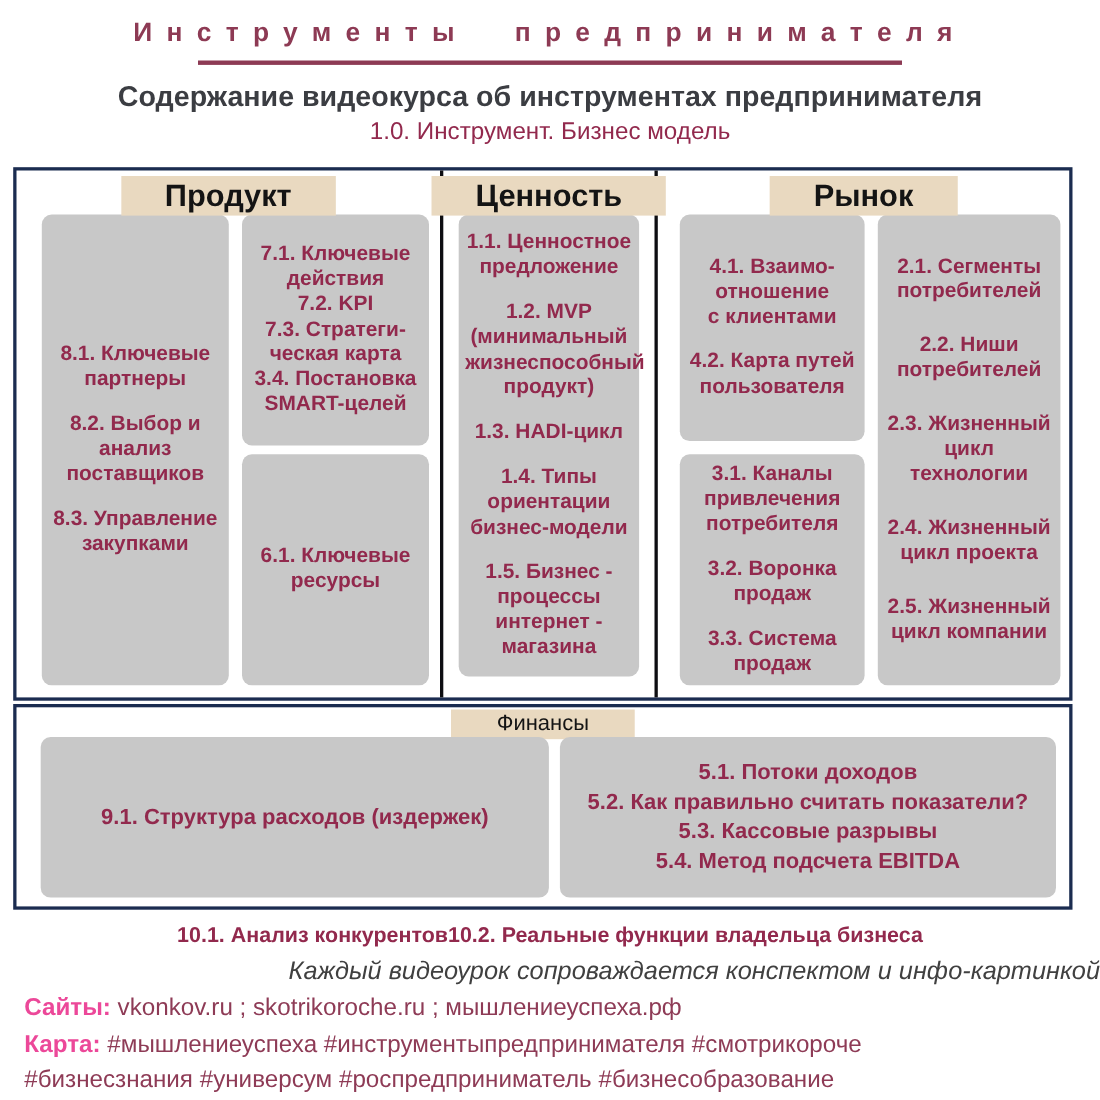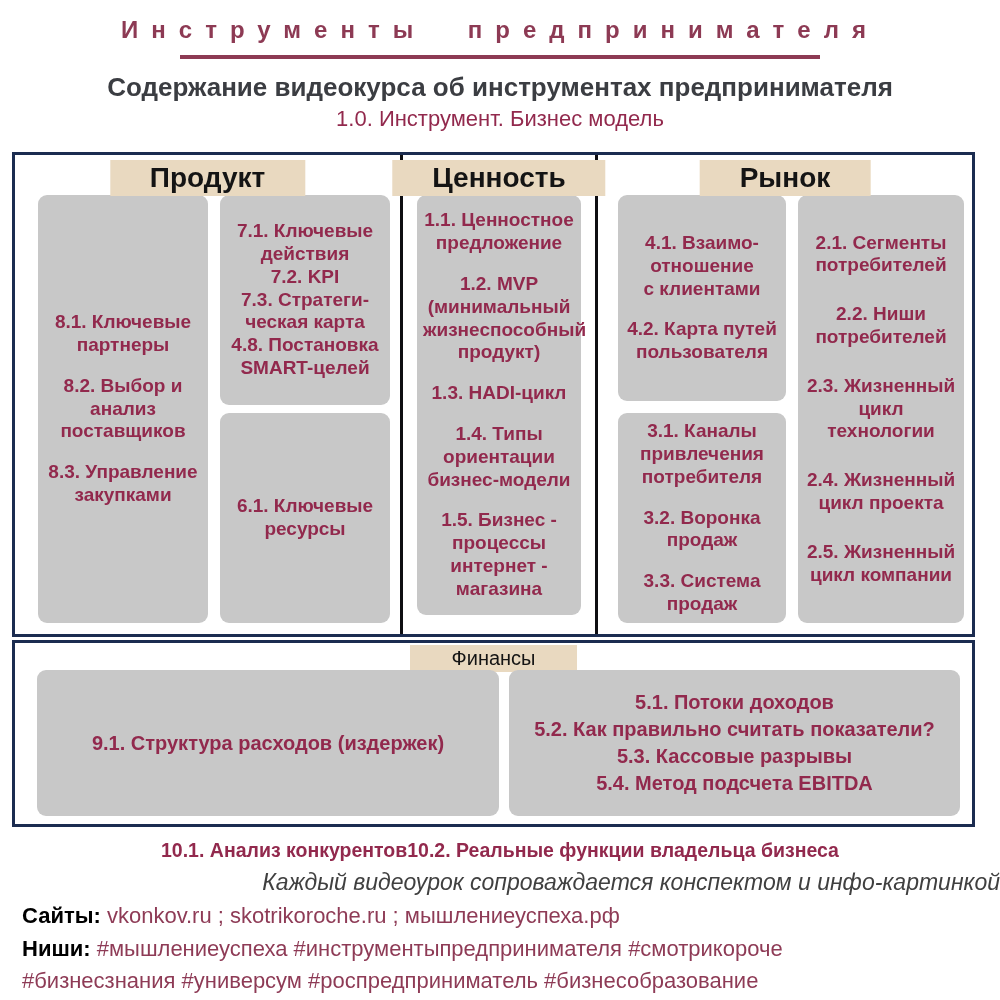--- a/index.html
+++ b/index.html
@@ -54,21 +54,21 @@
   .b-revenue{left:494px;top:27px;width:451px;height:146px;font-size:20px;line-height:1.35;}
 
   
   .extras{position:absolute;top:839px;left:0;width:100%;display:flex;justify-content:center;
     color:#92294d;font-weight:bold;font-size:19.5px;}
   .note{position:absolute;top:869px;left:0;width:100%;text-align:right;
     font-size:23px;font-weight:normal;font-style:italic;color:#404040;}
   .sites{position:absolute;top:903px;left:22px;font-size:22px;white-space:nowrap;}
   .tags-1{position:absolute;top:936px;left:22px;font-size:22px;white-space:nowrap;}
   .tags-2{position:absolute;top:968px;left:22px;font-size:22px;white-space:nowrap;color:#8e3b56;}
-  .label{font-weight:bold;color:#000000;}
+  .label{font-weight:bold;color:#ec4899;}
   .maroon-val{color:#8e3b56;font-weight:normal;}
 </style>
 </head>
 <body>
 
 <div class="page">
 
   <div class="top-title">Инструменты предпринимателя</div>
   <div class="title-rule"></div>
   <div class="subtitle">Содержание видеокурса об инструментах предпринимателя</div>
@@ -80,21 +80,21 @@
       <div class="col-header">Продукт</div>
       <div class="gbox b-partners">
           <div class="box-item">8.1. Ключевые партнеры</div>
           <div class="box-item">8.2. Выбор и анализ поставщиков</div>
           <div class="box-item">8.3. Управление закупками</div>
         </div>
       <div class="gbox b-actions tight">
           <div class="box-item">7.1. Ключевые действия</div>
           <div class="box-item">7.2. KPI</div>
           <div class="box-item">7.3. Стратеги-ческая карта</div>
-          <div class="box-item">4.8. Постановка SMART-целей</div>
+          <div class="box-item">3.4. Постановка SMART-целей</div>
         </div>
       <div class="gbox b-resources">
           <div class="box-item">6.1. Ключевые ресурсы</div>
         </div>
     </div>
 
     <div class="col col-value">
       <div class="col-header">Ценность</div>
       <div class="gbox b-value">
           <div class="box-item">1.1. Ценностное предложение</div>
@@ -146,19 +146,19 @@
   </div>
 
   <div class="note">Каждый видеоурок сопроваждается конспектом и инфо-картинкой</div>
 
   <div class="sites">
     <span class="label">Сайты: </span>
     <span class="maroon-val">vkonkov.ru ; skotrikoroche.ru ; мышлениеуспеха.рф</span>
   </div>
 
   <div class="tags-1">
-    <span class="label">Ниши: </span>
+    <span class="label">Карта: </span>
     <span class="maroon-val">#мышлениеуспеха #инструментыпредпринимателя #смотрикороче</span>
   </div>
 
   <div class="tags-2">#бизнесзнания #универсум #роспредприниматель #бизнесобразование</div>
 
 </div>
 
 </body></html>

